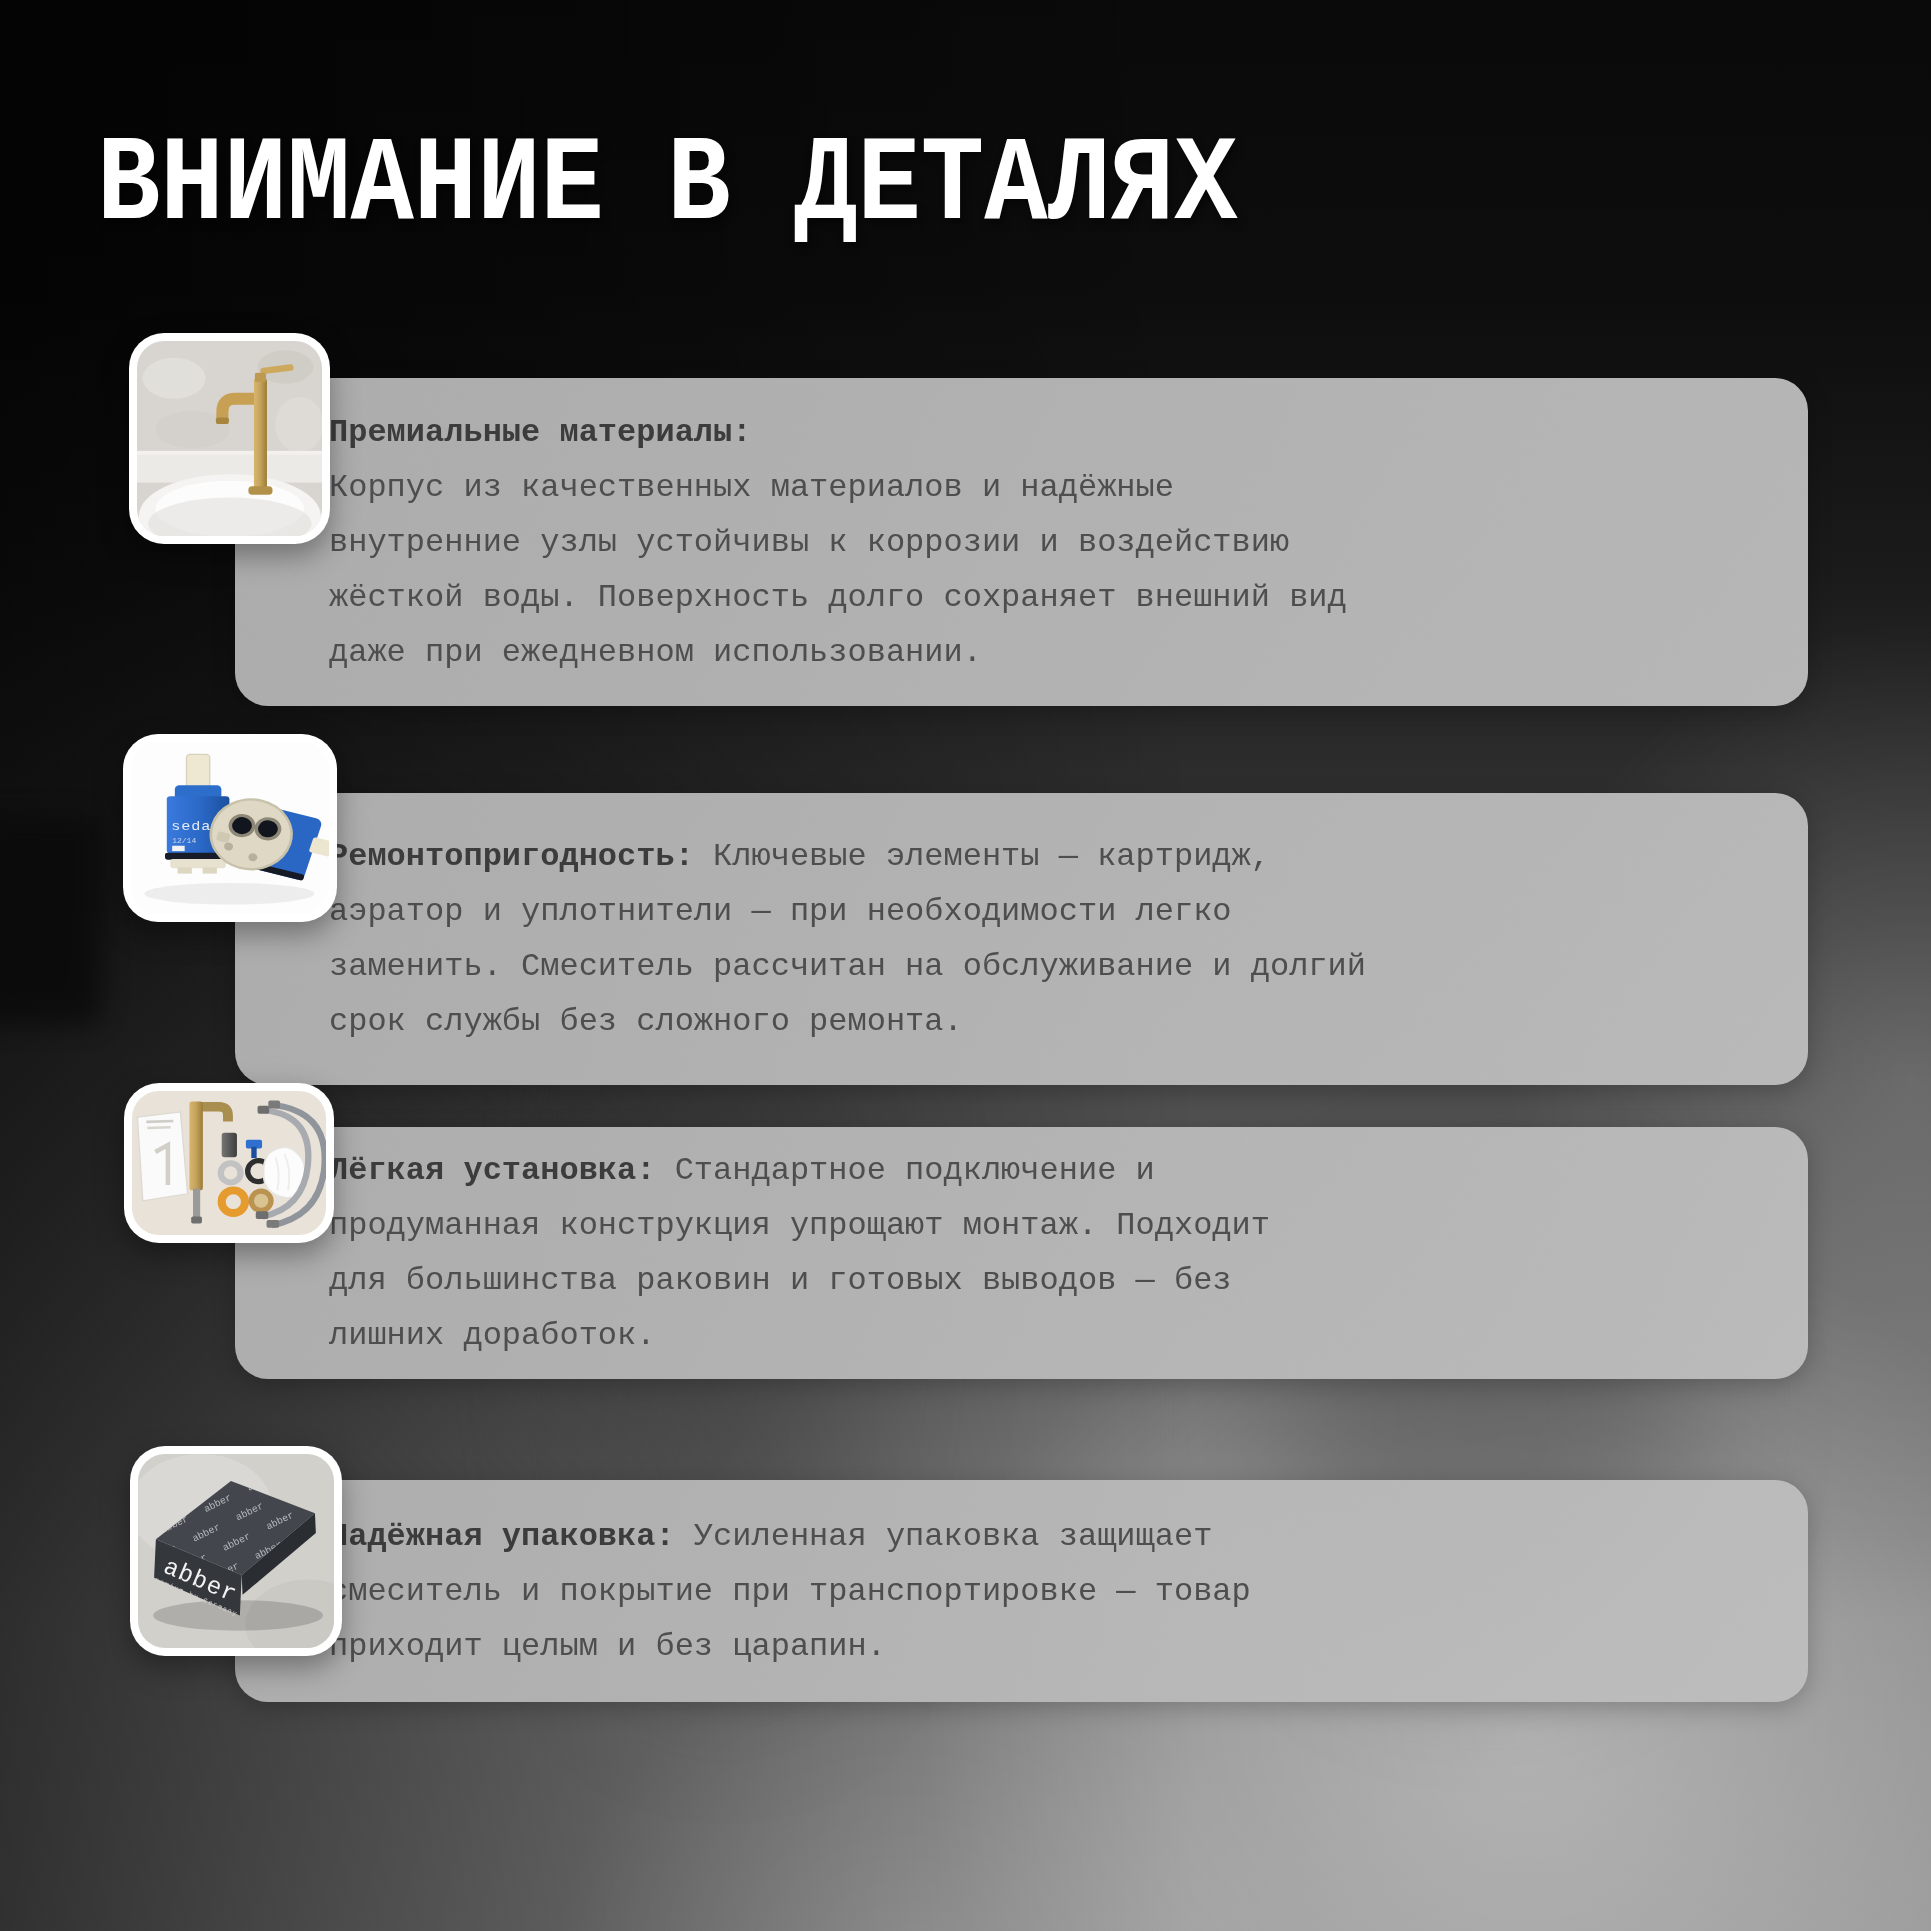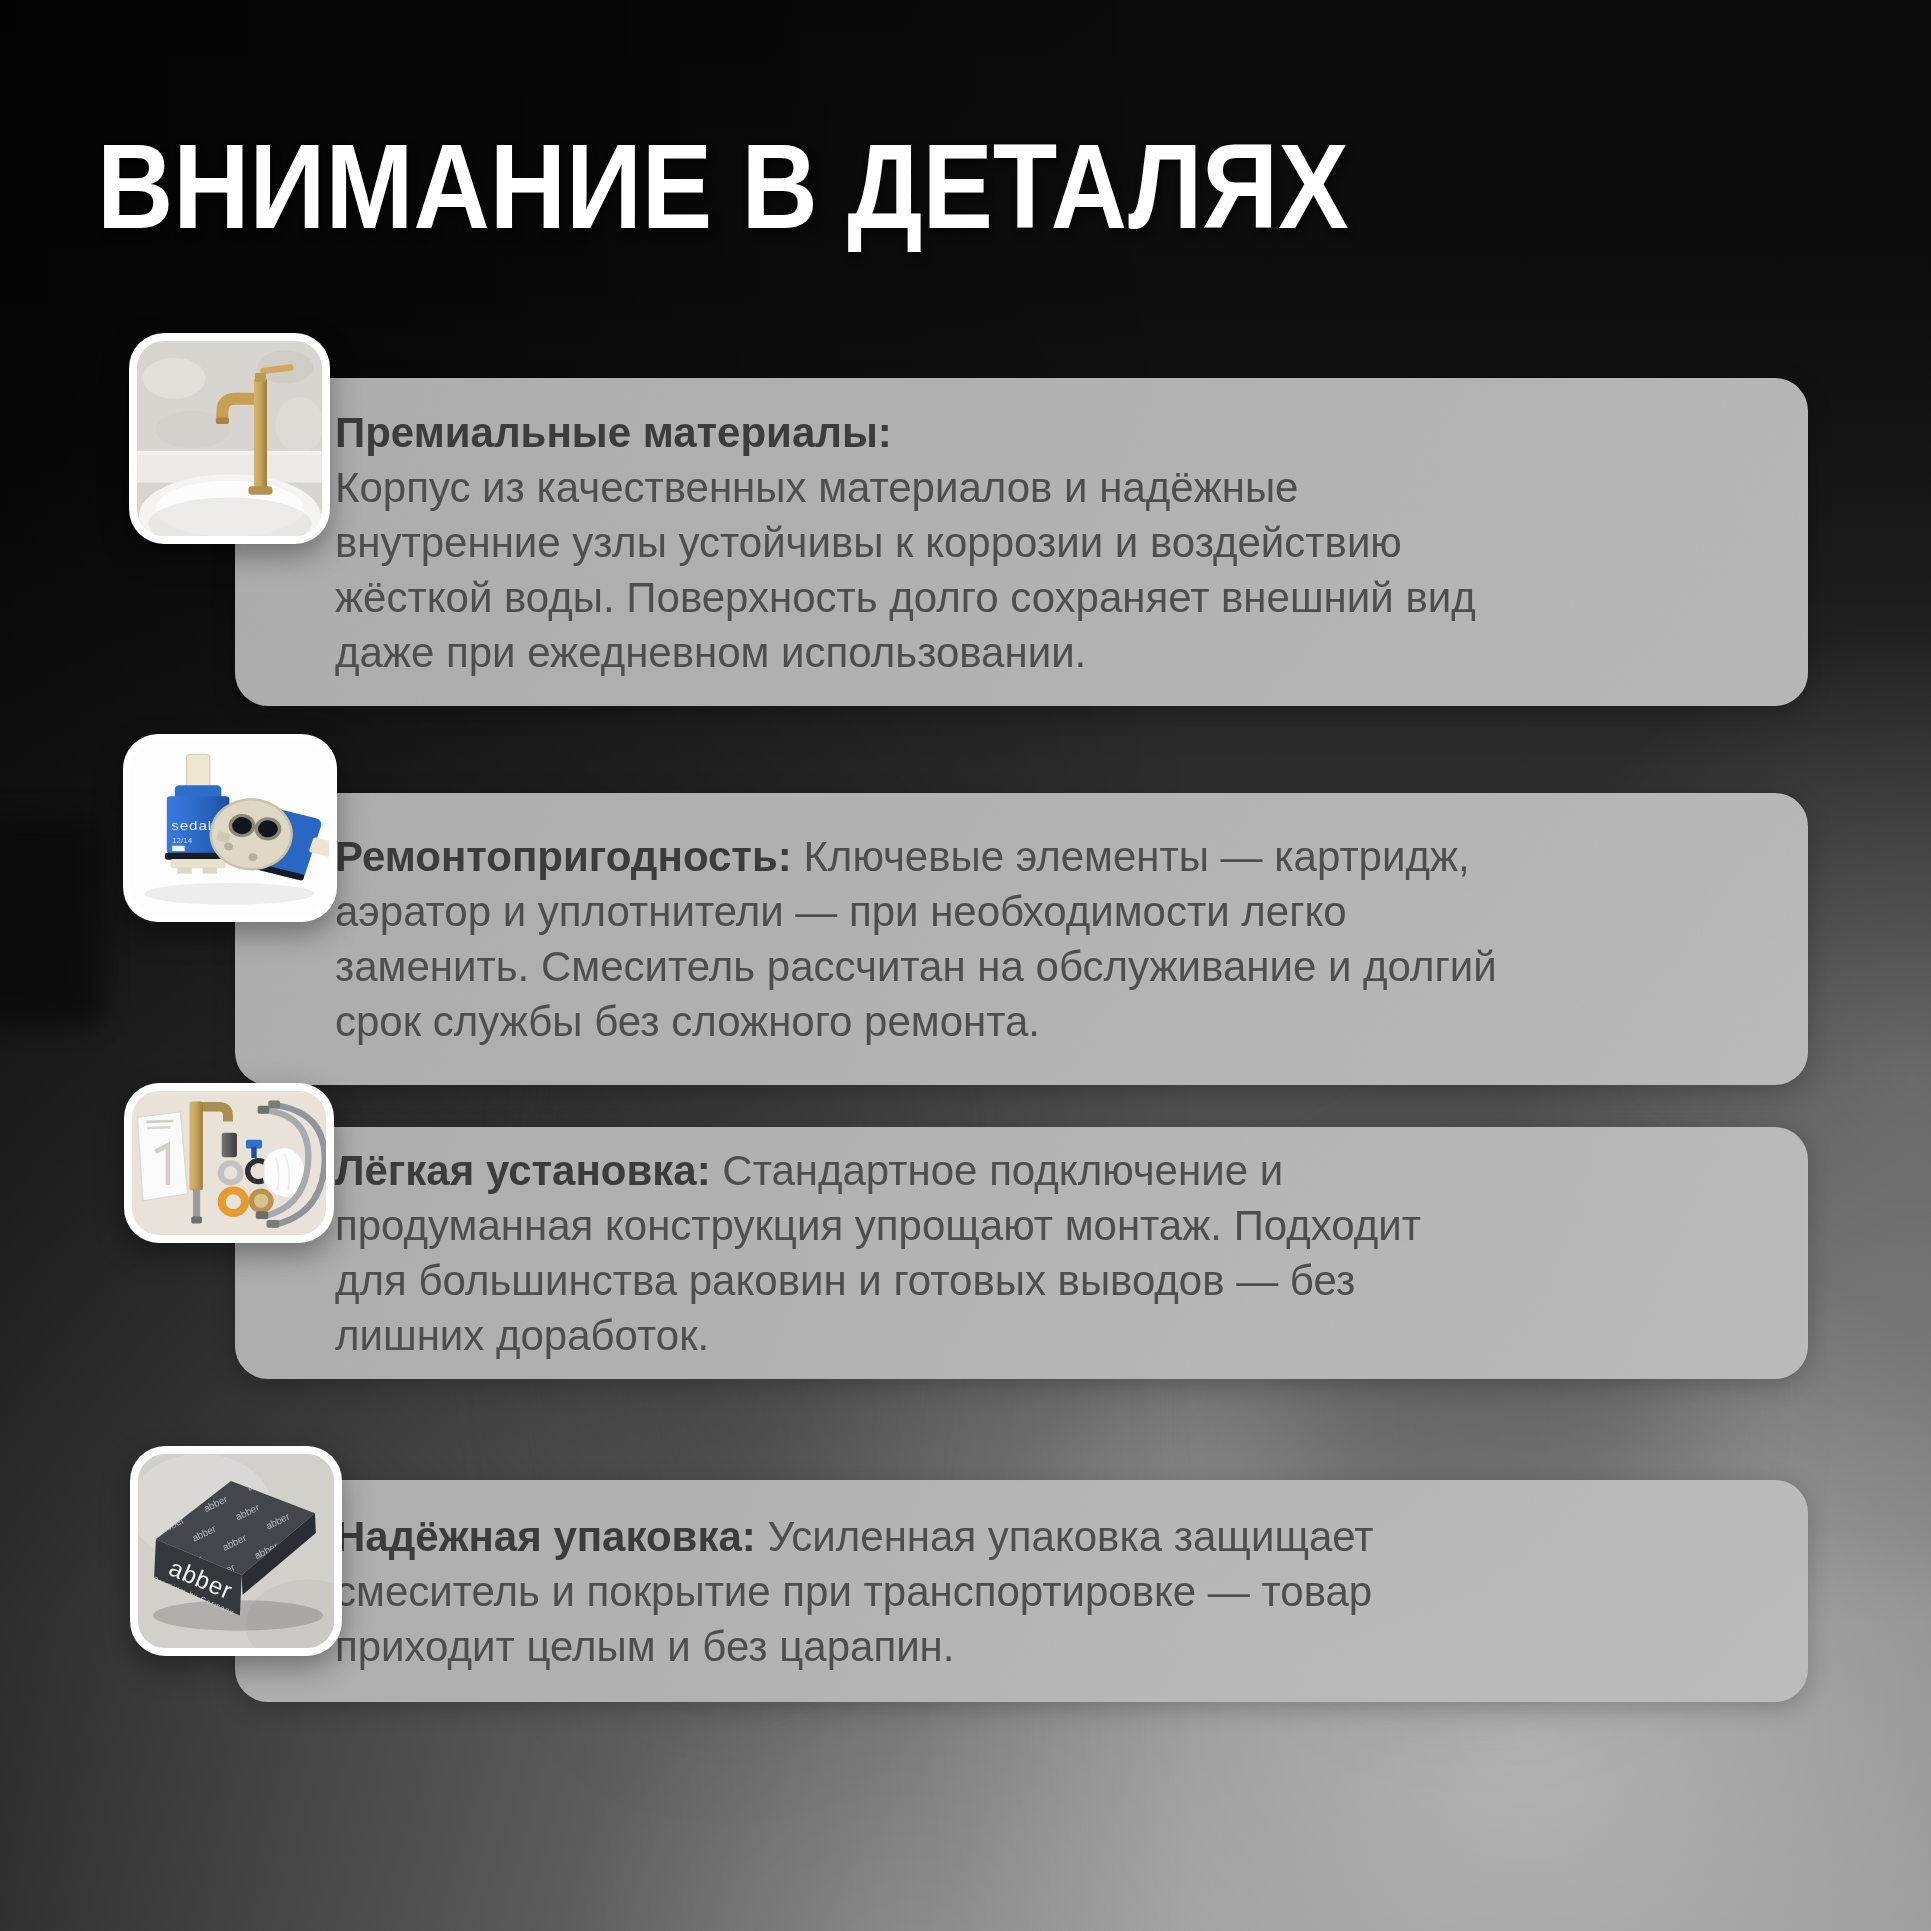--- a/index.html
+++ b/index.html
@@ -1,21 +1,21 @@
 <!DOCTYPE html>
 <html><head>
 <meta charset="utf-8">
 <style>
   html,body{margin:0;padding:0;}
   body{
     width:1931px;height:1931px;overflow:hidden;
     background:#0a0a0a;
     font-family:"Liberation Sans", sans-serif;
   }
-  .stage{position:relative;width:1931px;height:1931px;overflow:hidden;}
+  .stage{position:relative;width:1931px;height:1931px;overflow:hidden;font-family:Liberation Mono, monospace;}
 
   
   .bg{
     position:absolute;inset:0;
     background:
       radial-gradient(ellipse 46% 40% at 79% 90%, rgba(255,255,255,.30), transparent 68%),
       radial-gradient(ellipse 30% 34% at 99% 56%, rgba(255,255,255,.17), transparent 70%),
       radial-gradient(ellipse 30% 26% at 48% 102%, rgba(255,255,255,.12), transparent 65%),
       linear-gradient(to right, rgba(0,0,0,.68) 0%, rgba(0,0,0,.38) 30%, rgba(0,0,0,0) 62%),
       linear-gradient(to bottom, #0a0a0a 0%, #0d0d0d 15%, #1b1b1b 30%, #3b3b3b 48%, #686868 68%, #8d8d8d 84%, #979797 100%);
@@ -43,21 +43,21 @@
   #card-1{top:378px;height:328px;}
   #card-2{top:793px;height:292px;}
   #card-3{top:1127px;height:252px;}
   #card-4{top:1480px;height:222px;}
   .noise{position:absolute;inset:0;width:100%;height:100%;border-radius:33px;opacity:.40;pointer-events:none;}
   .card-inner{
     position:absolute;inset:0;box-sizing:border-box;
     display:flex;flex-direction:column;justify-content:center;
     padding:0 116px 0 89px;
   }
-  .txt{margin:11px;font-size:42px;line-height:55px;color:#4e4e4e;}
+  .txt{margin:5px;font-size:32px;line-height:55px;color:#4e4e4e;}
   .txt b{color:#3c3c3c;font-weight:bold;}
   .txt .body{white-space:pre-line;}
   .stacked b{display:block;}
 
   
   .thumb{
     position:absolute;margin:0;background:#ffffff;border-radius:35px;padding:7.7px;
     box-sizing:border-box;box-shadow:0 11.6px 29px rgba(0,0,0,.35);
   }
   .thumb svg{display:block;width:100%;height:100%;border-radius:27px;}

